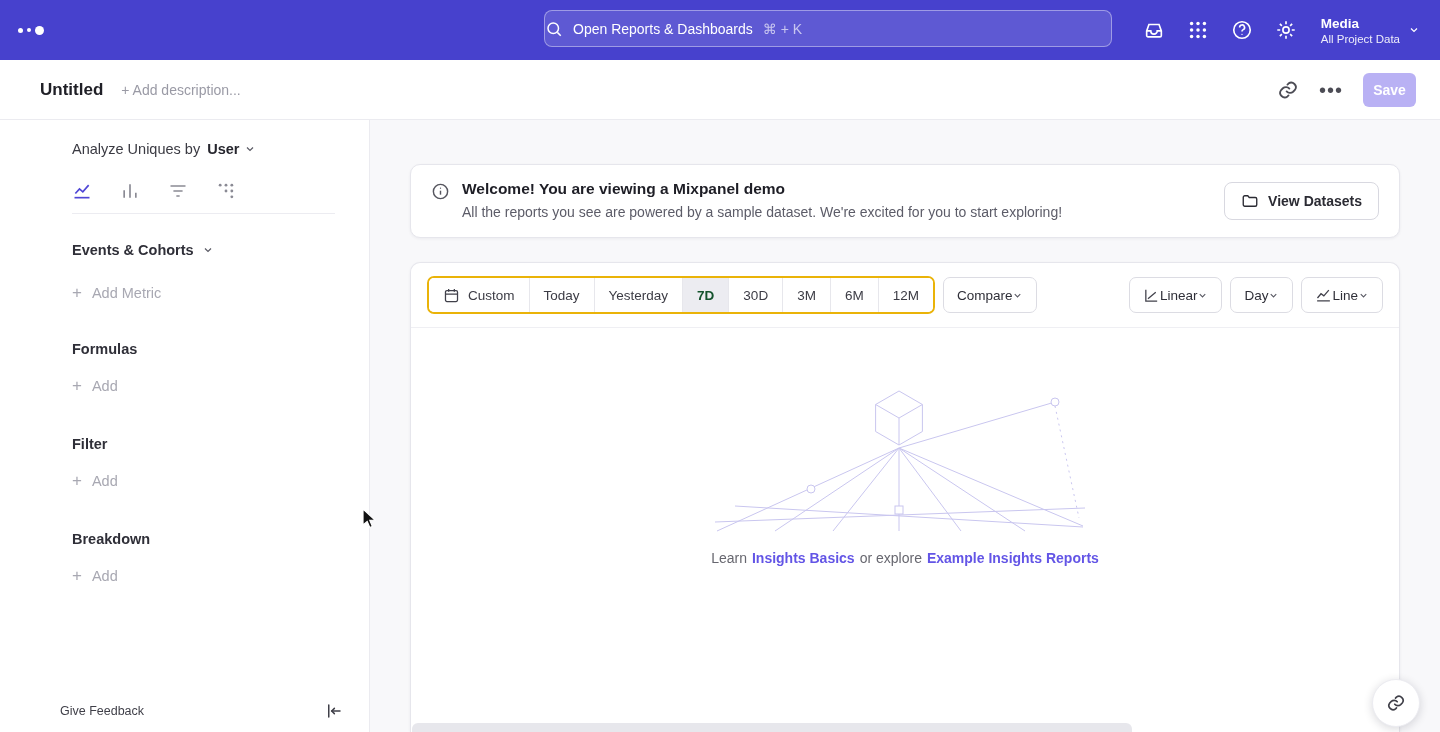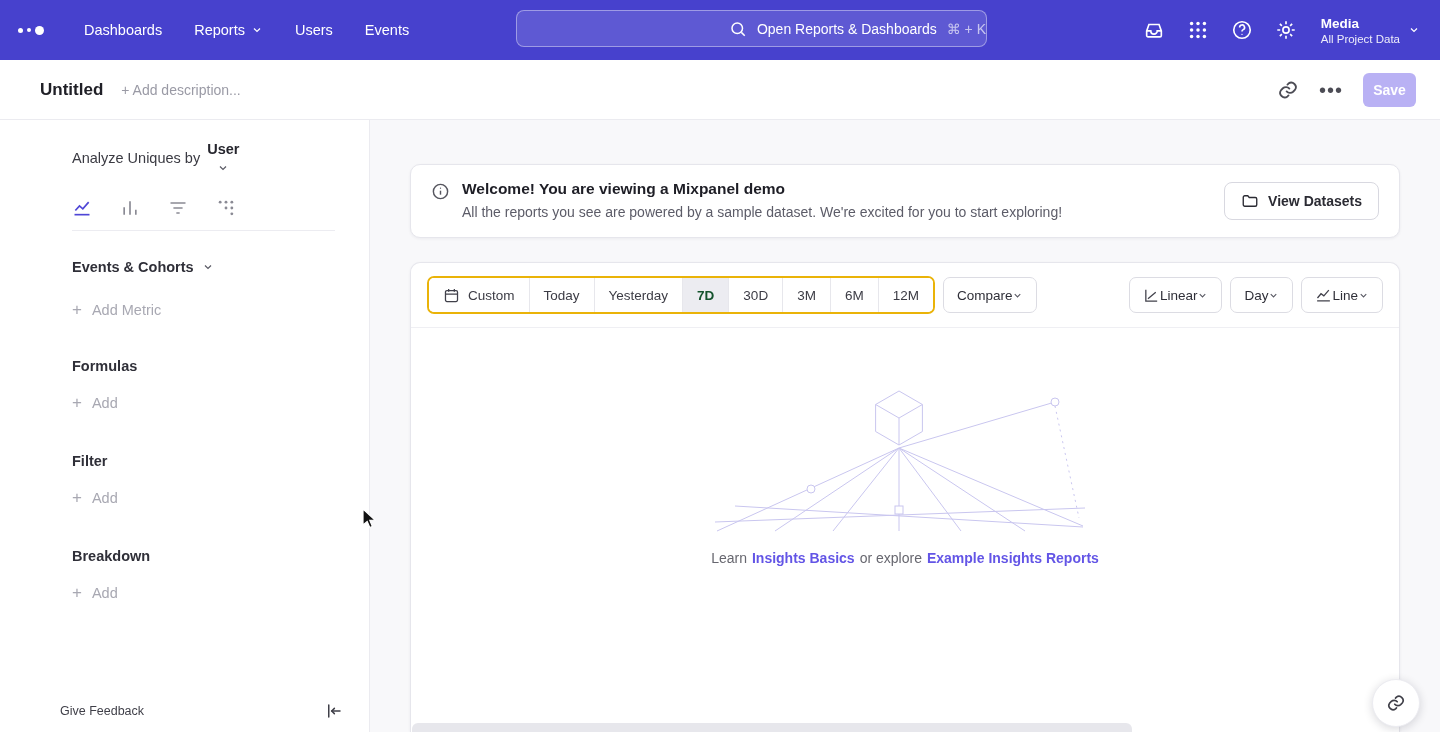--- a/index.html
+++ b/index.html
@@ -7,22 +7,22 @@
   body { font-family:"Liberation Sans", sans-serif; background:#fff; position:relative; color:#26262e; }
   svg { display:block; }
 
   
   .topnav { height:60px; background:#4741cd; display:flex; align-items:center; padding:0 20px 0 18px; position:relative; color:#fff; }
   .logo { display:flex; align-items:center; gap:4px; width:46px; cursor:pointer; }
   .logo i { display:block; border-radius:50%; background:#fff; }
   .logo .d1{ width:5px; height:5px; } .logo .d2{ width:4px; height:4px; } .logo .d3{ width:9px; height:9px; }
   .nav-items { display:flex; align-items:center; gap:32px; margin-left:20px; font-size:14.5px; }
   .nav-item { display:flex; align-items:center; gap:6px; cursor:pointer; color:#fff; }
-  .search-pill { position:absolute; left:516px; top:10px; width:471px; height:37px; background:rgba(255,255,255,.13);
-    border:1px solid rgba(255,255,255,.4); border-radius:8px; display:flex; align-items:center; justify-content:flex-end;
+  .search-pill { position:absolute; left:544px; top:10px; width:568px; height:37px; background:rgba(255,255,255,.13);
+    border:1px solid rgba(255,255,255,.4); border-radius:8px; display:flex; align-items:center; justify-content:flex-start;
     gap:10px; font-size:14px; cursor:pointer; }
   .search-pill .shortcut { color:rgba(255,255,255,.65); }
   .nav-right { margin-left:auto; display:flex; align-items:center; gap:22px; }
   .nav-icon { width:22px; height:22px; color:#fff; cursor:pointer; }
   .project { display:flex; align-items:center; gap:8px; cursor:pointer; margin-left:2px; }
   .project .name { font-size:13.5px; font-weight:700; line-height:1.3; }
   .project .scope { font-size:11.5px; opacity:.9; }
 
   
   .report-header { height:60px; background:#fff; border-bottom:1px solid #ebebf0; display:flex; align-items:center; padding:0 24px 0 40px; }
@@ -33,21 +33,21 @@
   .more-glyph { font-size:20px; color:#4c4c55; cursor:pointer; line-height:1; letter-spacing:1px; }
   .save-btn { width:53px; height:34px; border:none; border-radius:6px; background:#b9b1f4; color:#fff; font-size:14px;
     font-weight:700; font-family:inherit; cursor:pointer; }
 
   
   .body-row { display:flex; height:612px; }
 
   
   .sidebar { width:330px; background:#fff; border-right:1px solid #ebebf0; position:relative; padding:21px 0 0 32px;margin-left:40px; }
   .analyze-row { display:flex; align-items:center; gap:7px; font-size:14.5px; color:#3a3a42; }
-  .analyze-val { display:flex; align-items:center; gap:5px; font-weight:700; color:#26262e; cursor:pointer;flex-direction:column; }
+  .analyze-val { display:flex; align-items:center; gap:5px; font-weight:700; color:#26262e; cursor:pointer; }
   .chev { width:12px; height:12px; color:#5a5a64; }
   .metric-tabs { display:flex; align-items:flex-end; gap:28px; margin-top:24px; margin-right:34px; border-bottom:1px solid #ececf1; padding-bottom:12px; }
   .metric-tab { width:20px; height:20px; color:#8a8a94; cursor:pointer; position:relative; }
   .metric-tab.active { color:#4f46d6; }
   .metric-tab.active::after { content:""; position:absolute; left:-4px; right:-4px; bottom:-13px; height:3px; background:#4f46d6; border-radius:2px; }
   .section-heading { display:flex; align-items:center; gap:8px; font-size:14.5px; font-weight:700; color:#2f2f38; cursor:default; }
   .add-row { display:flex; align-items:center; gap:10px; font-size:14.5px; color:#a8a8b2; cursor:pointer; }
   .plus { font-size:17px; line-height:1; color:#a8a8b2; }
   .sb-events { margin-top:28px; cursor:pointer; }
   .sb-addmetric { margin-top:26px; }
@@ -103,37 +103,20 @@
 </style>
 </head>
 <body>
 
 <header class="topnav">
   <div class="logo">
     <i class="d1"></i>
       <i class="d2"></i>
       <i class="d3"></i>
   </div>
-  <nav class="nav-items">
-    <span class="nav-item">
-        <span>Dashboards</span>
-      </span>
-    <span class="nav-item">
-      <span>Reports</span>
-      <svg class="chev" style="color:#fff" viewBox="0 0 24 24" fill="none" stroke="currentColor" stroke-width="2.4">
-          <polyline points="6 9 12 15 18 9"></polyline>
-        </svg>
-    </span>
-    <span class="nav-item">
-        <span>Users</span>
-      </span>
-    <span class="nav-item">
-        <span>Events</span>
-      </span>
-  </nav>
 
   <div class="search-pill">
     <svg style="width:18px;height:18px" viewBox="0 0 24 24" fill="none" stroke="currentColor" stroke-width="2">
       <circle cx="11" cy="11" r="7"></circle>
         <line x1="16.5" y1="16.5" x2="21" y2="21"></line>
     </svg>
     <span>Open Reports &amp; Dashboards</span>
     <span class="shortcut">⌘ + K</span>
   </div>
 

